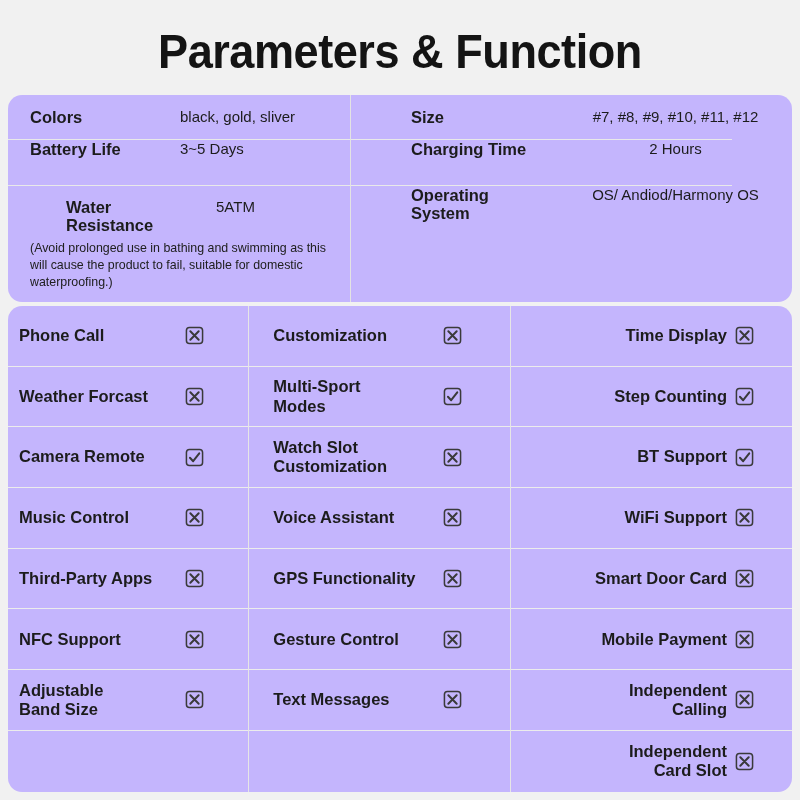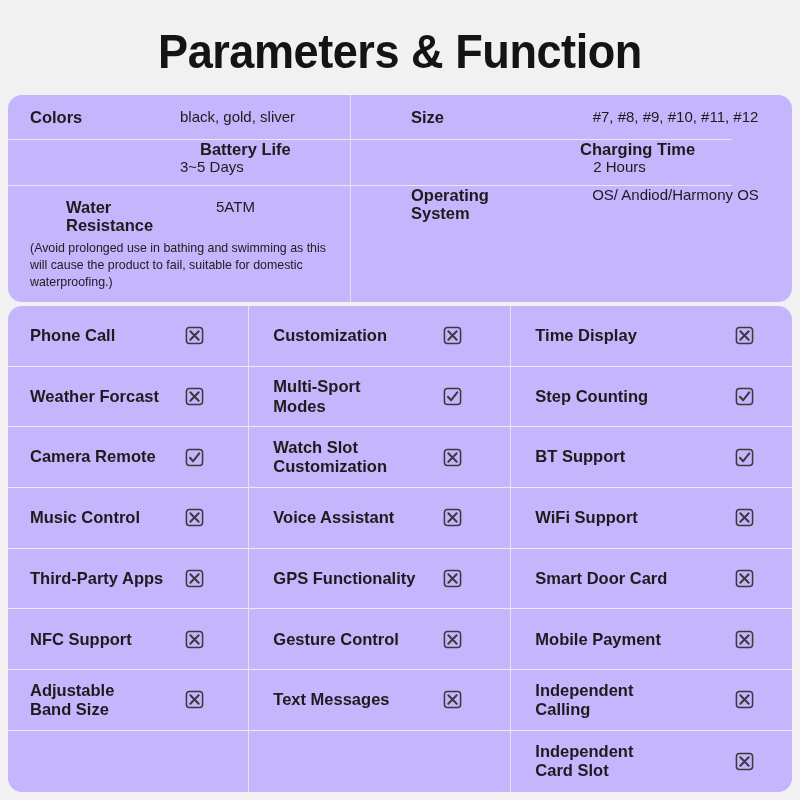--- a/index.html
+++ b/index.html
@@ -70,21 +70,21 @@
   .spec-row {
     display: flex;
     align-items: flex-start;
     box-sizing: border-box;
     border-bottom: 1px solid #e9e9e9;
     padding: 0 0 0 22px;
   }
   .spec-row.last { border-bottom: none; }
 
   .spec-row.r1 { height: 45px; align-items: center; }
-  .spec-row.r2 { height: 46px; align-items: flex-end; flex-direction: column; }
+  .spec-row.r2 { height: 46px; align-items: flex-start; }
   .spec-row.r3 { height: 116px; align-items: flex-start; padding-top: 14px; }
 
   .spec-label {
     font-size: 16.5px;
     font-weight: bold;
     color: #1c1c1c;
     line-height: 1.12;
     flex: 0 0 auto;
   }
   .spec-value {
@@ -121,29 +121,29 @@
     margin-top: 4px;
     height: 486px;
     display: flex;
   }
   .grid-col {
     box-sizing: border-box;
     position: relative;
   }
   .grid-col.c1 { width: 244px; }
   .grid-col.c2 { width: 266px; border-left: 1px solid #e6e6e6; }
-  .grid-col.c3 { width: 286px; border-left: 1px solid #e6e6e6; }
+  .grid-col.c3 { width: 286px; border-left: 1px solid #e6e6e6; text-align: right; }
 
   .feat-row {
     height: 60.7px;
     box-sizing: border-box;
     display: flex;
     align-items: center;
     border-bottom: 1px solid #ececec;
-    padding-left: 22px;
+    padding-left: 11px;
     padding-right: 16px;
   }
   .grid-col.c2 .feat-row { padding-left: 24px; }
   .grid-col.c3 .feat-row { padding-left: 24px; }
   .feat-row.nosep { border-bottom: none; }
   .feat-row.filler { border-bottom: none; }
 
   .feat-label {
     font-size: 16.5px;
     font-weight: bold;

